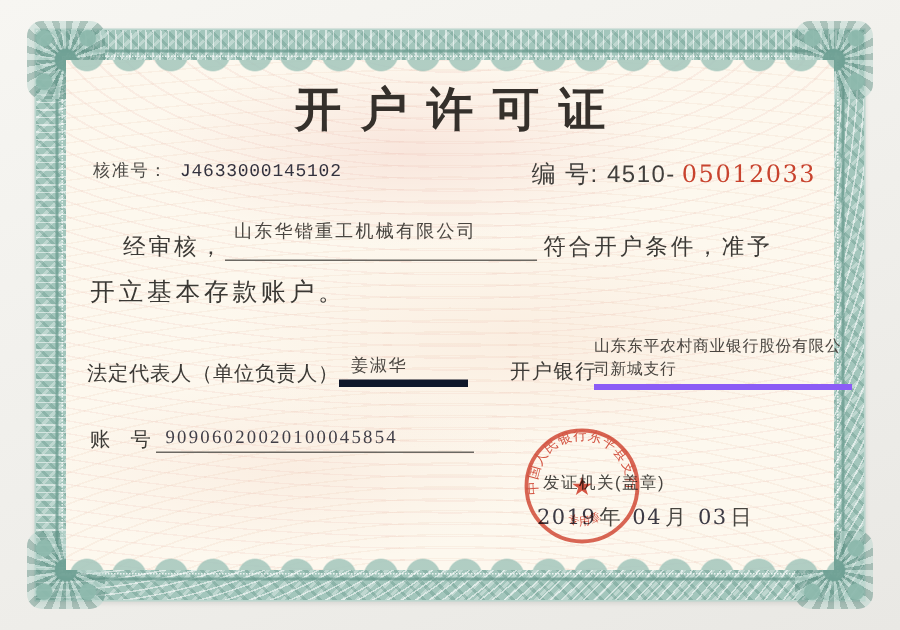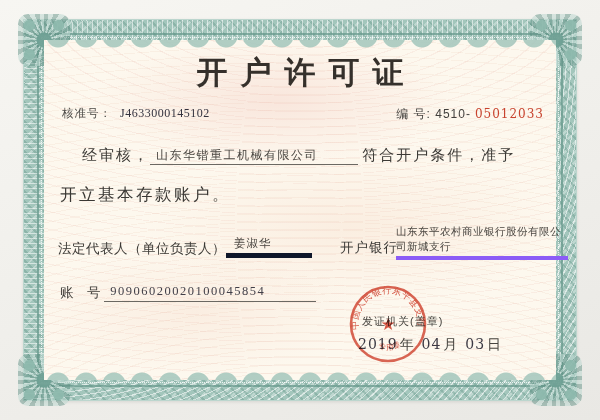--- a/index.html
+++ b/index.html
@@ -47,26 +47,26 @@
     background-size:28px 12px; background-repeat:repeat-x; }
   .scallop-bottom { position:absolute; left:0; right:0; bottom:0; height:12px;
     background:radial-gradient(circle at 14px 16px, rgba(163,198,188,0.85) 11px, rgba(163,198,188,0) 12px);
     background-size:28px 12px; background-repeat:repeat-x; }
   
   .content { position:absolute; left:24px; top:20px; width:552px; height:276px; }
   .title { position:absolute; top:32px; left:0; width:100%; text-align:center;
     font-size:31px; font-weight:bold; color:#35302b; letter-spacing:13px; text-indent:13px;
     font-family:"Liberation Serif", serif; }
   .row-approval { position:absolute; top:86px; left:38px; font-size:11.5px; color:#4c4a46; letter-spacing:1px; }
-  .row-approval .num { font-family:Liberation Serif, serif; color:#33323e; font-size:12px; margin-left:8px; letter-spacing:0.5px; }
-  .row-serial { position:absolute; top:86px; right:32px; font-size:12px; color:#413f3c; letter-spacing:1px; }
+  .row-approval .num { font-family:Liberation Mono, monospace; color:#33323e; font-size:12px; margin-left:8px; letter-spacing:0.5px; }
+  .row-serial { position:absolute; top:86px; right:32px; font-size:16px; color:#413f3c; letter-spacing:1px; }
   .row-serial .red { color:#c8432e; font-family:"DejaVu Serif", serif; margin-left:4px; letter-spacing:1px; }
   .line1 { position:absolute; top:126px; left:58px; font-size:15px; color:#3c3a36; white-space:nowrap; }
   .line1 .company { display:inline-block; font-size:12px; color:#4a4641; min-width:208px;
-    border-bottom:1px solid #6b6862; padding:0 6px 0 6px; vertical-align:bottom; letter-spacing:1.5px; }
+    border-bottom:1px solid #6b6862; padding:0 6px 10px 6px; vertical-align:bottom; letter-spacing:1.5px; }
   .line1 .pre, .line1 .post { letter-spacing:2px; }
   .line2 { position:absolute; top:164px; left:36px; font-size:16.5px; color:#3a3834; letter-spacing:2.5px; }
   .row-rep { position:absolute; top:216px; left:34px; font-size:13.5px; color:#3c3a36; letter-spacing:0.5px; }
   .row-rep .name { display:inline-block; font-size:11.5px; color:#4a4641; min-width:86px;
     border-bottom:5px solid #0f172a; padding:0 4px 2px 8px; vertical-align:bottom; letter-spacing:1px; }
   .bank-label { position:absolute; top:219px; left:316px; font-size:13.5px; color:#3c3a36; letter-spacing:1px;text-align:right; }
   .bank-value { position:absolute; top:204px; left:372px; width:172px; font-size:10.5px; line-height:1.45;
     color:#4a4641; border-bottom:4px solid #8b5cf6; padding-bottom:2px; letter-spacing:0.5px; }
   .row-account { position:absolute; top:264px; left:36px; font-size:13.5px; color:#3c3a36; }
   .row-account .acct { display:inline-block; font-family:Liberation Serif, serif; font-size:12.5px; color:#413f48;

